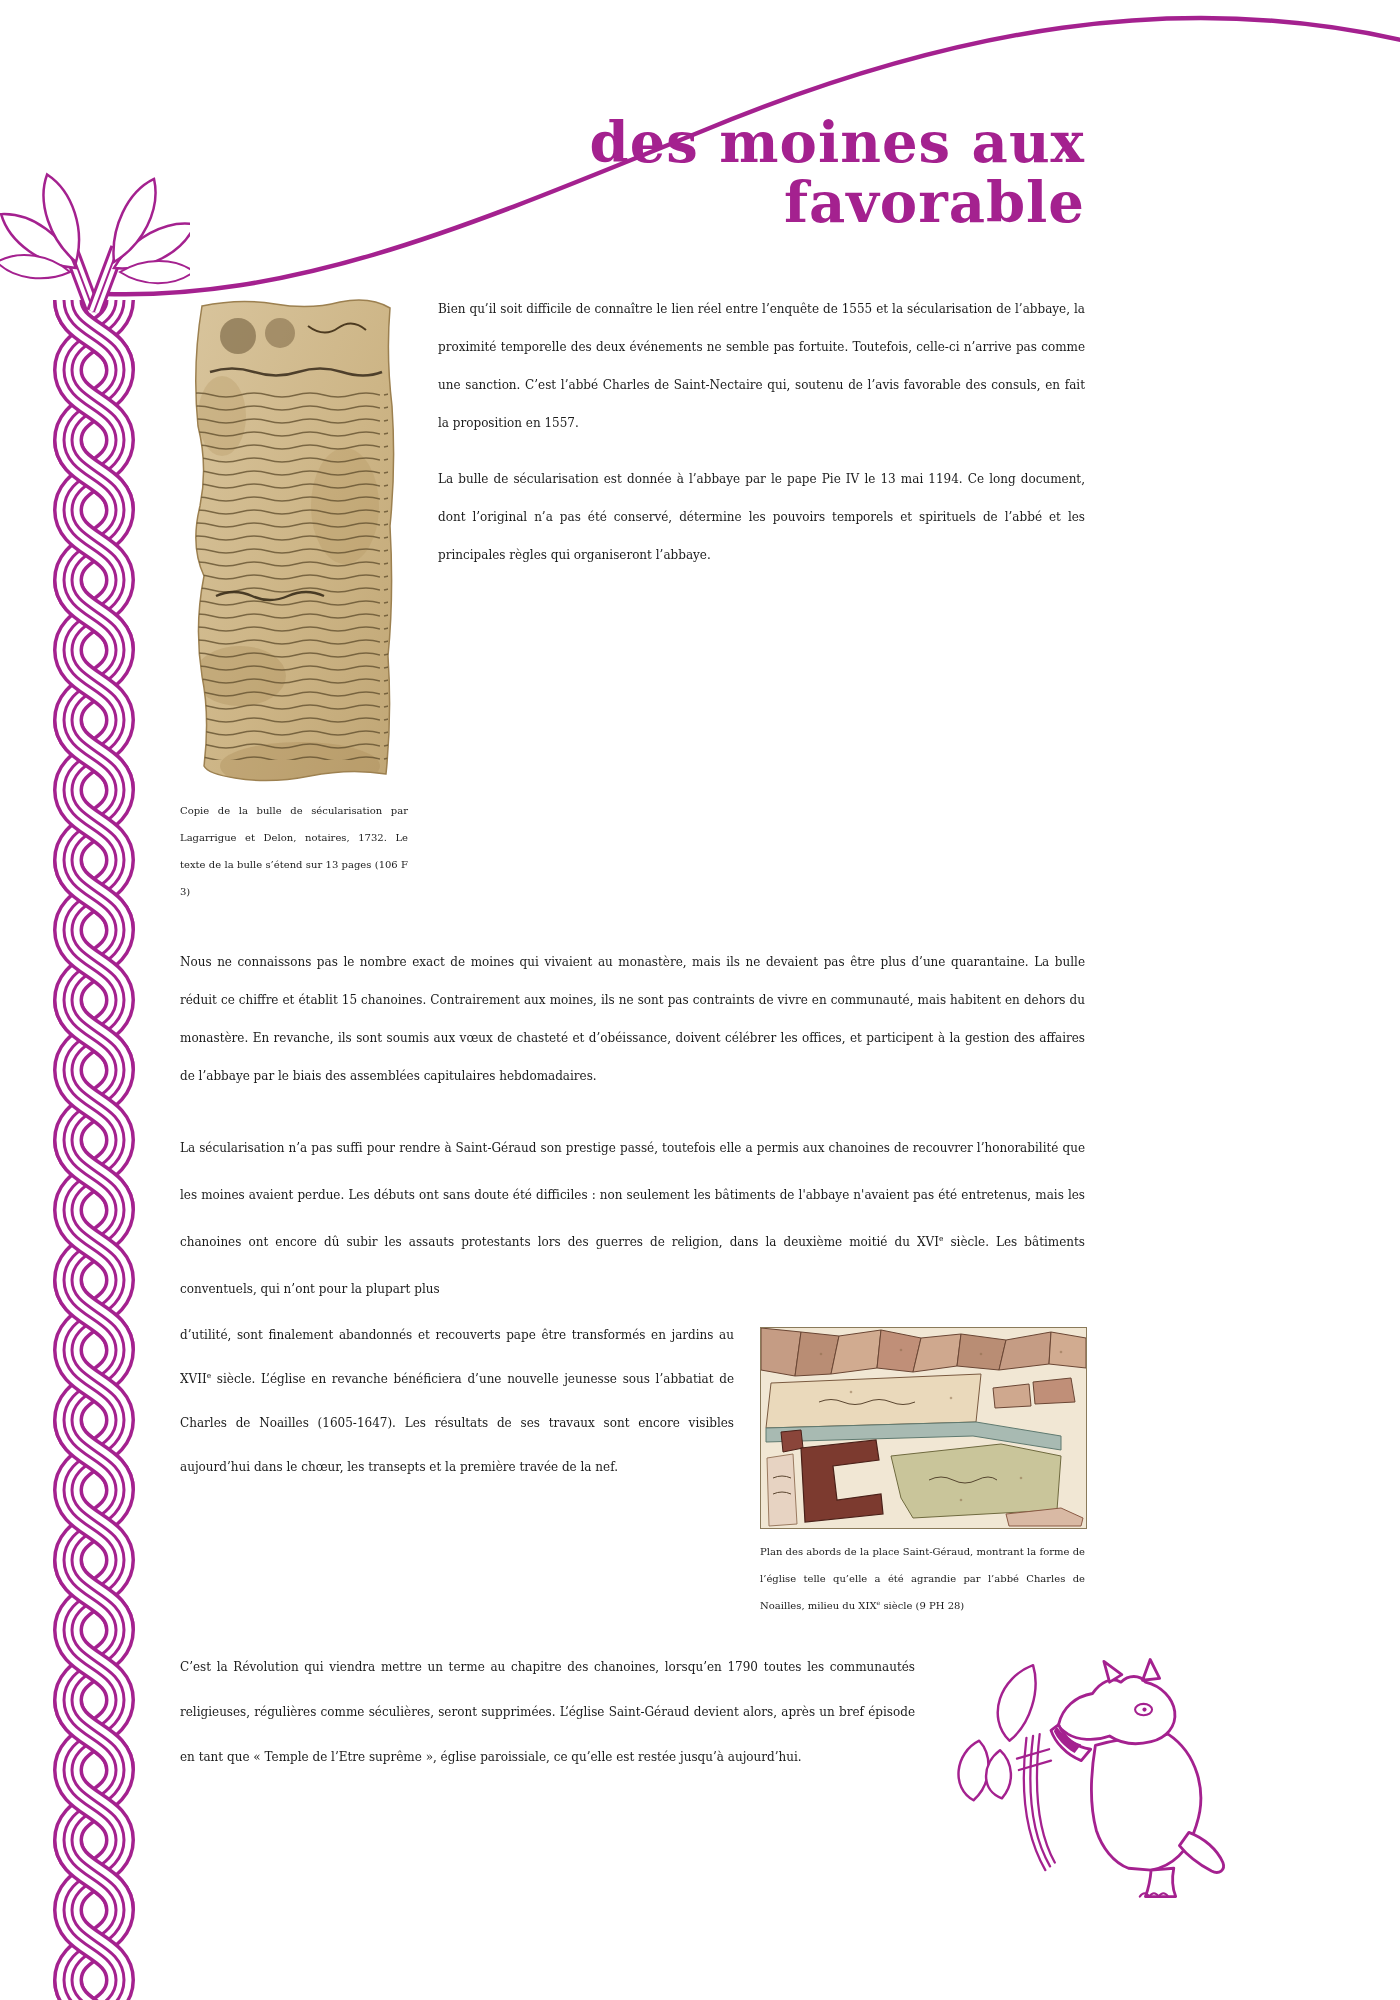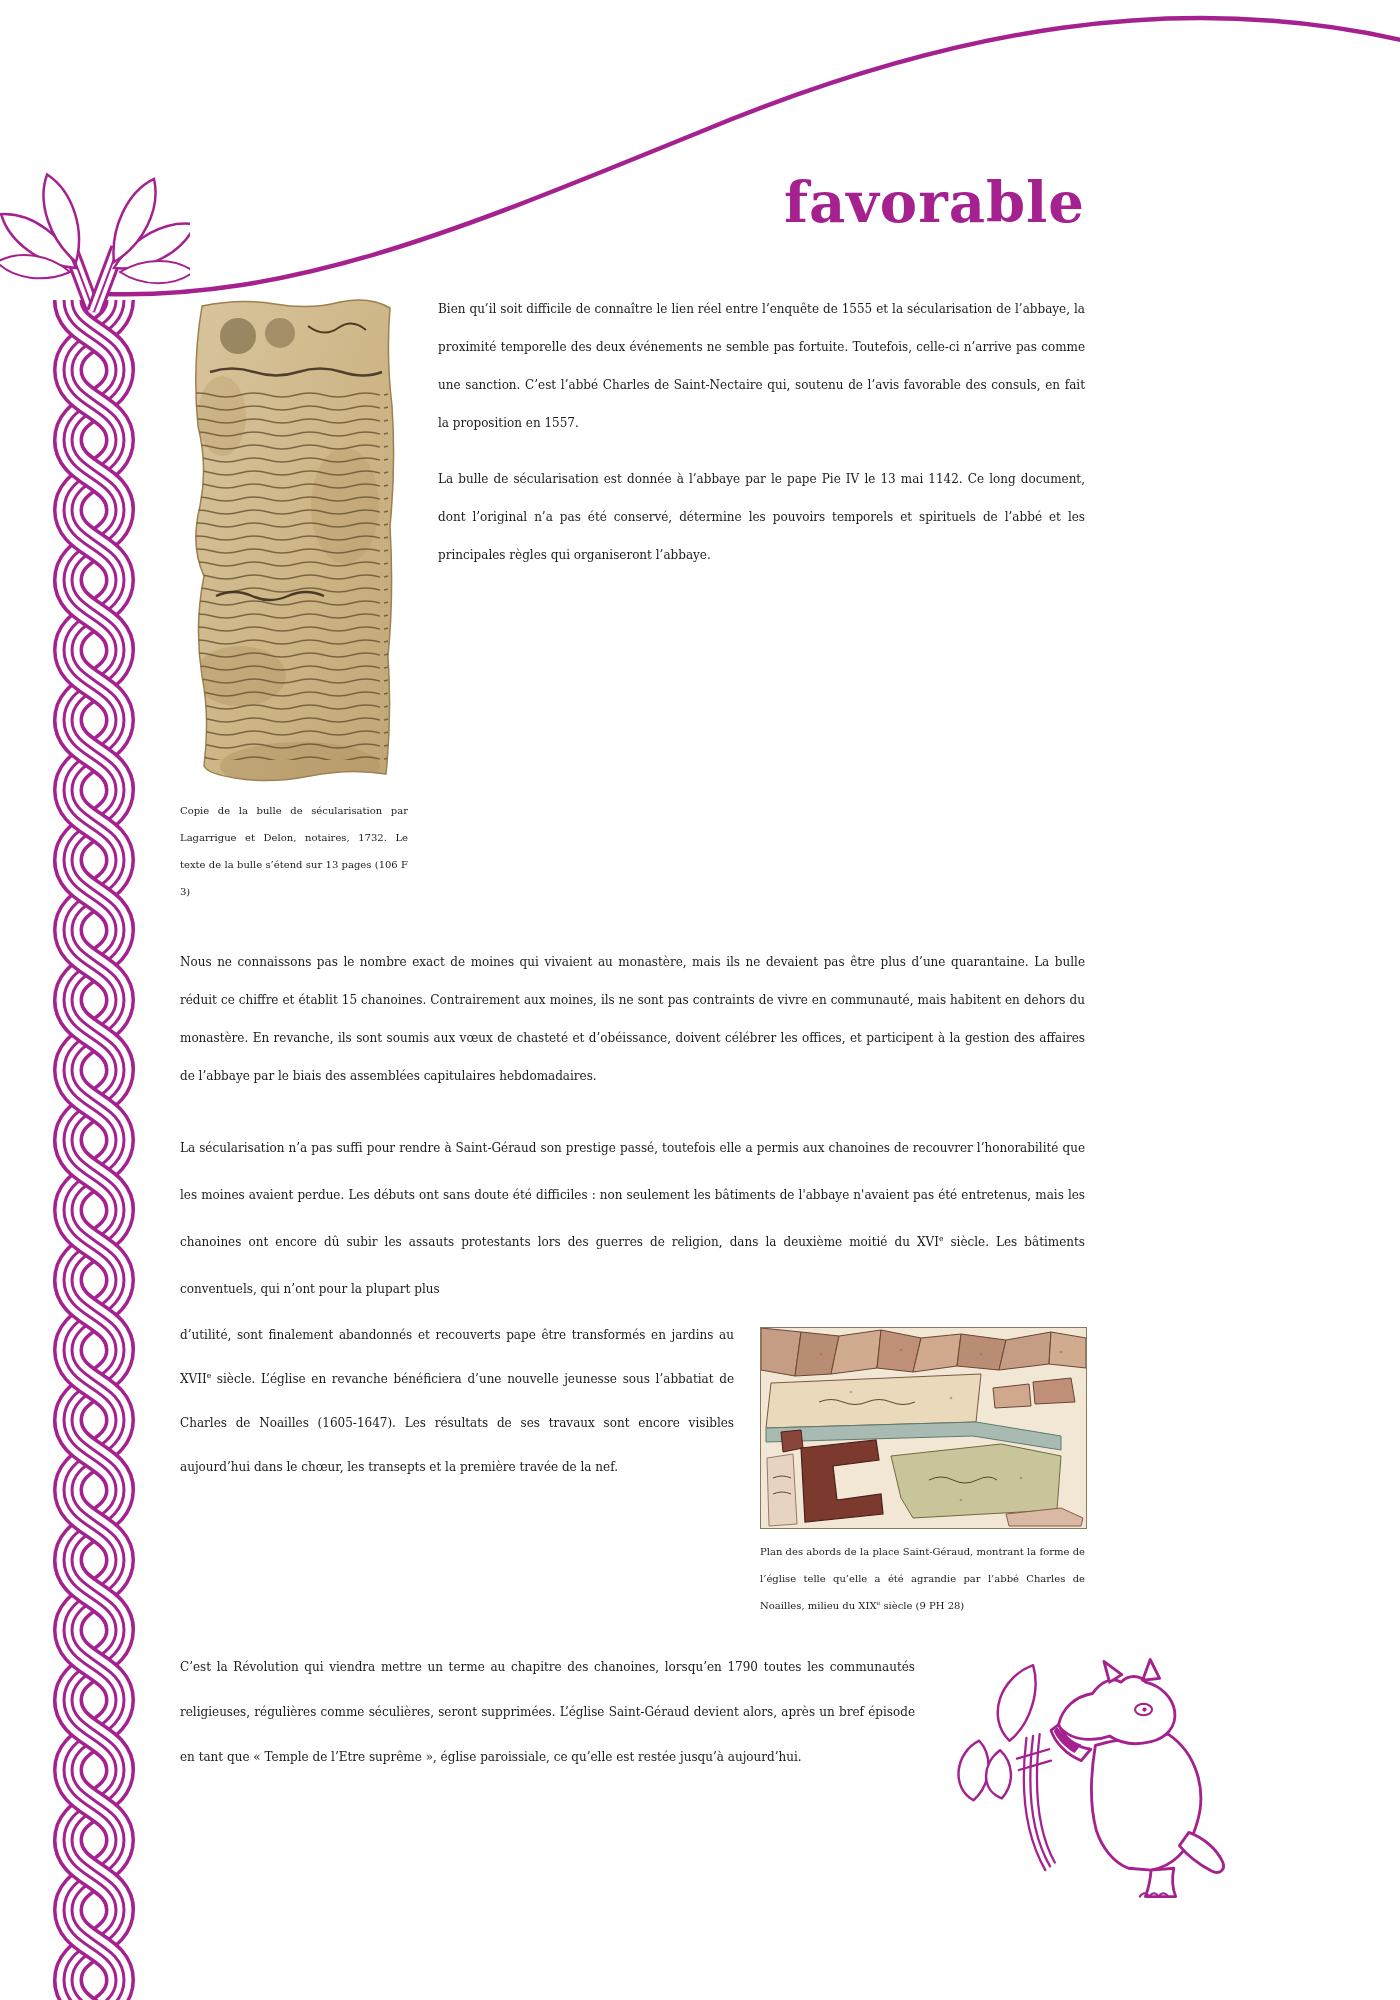--- a/index.html
+++ b/index.html
@@ -91,21 +91,21 @@
       <use href="#petal" transform="translate(70,272) rotate(-86) scale(0.8)"></use>
       <use href="#petal" transform="translate(114,268) rotate(58)"></use>
       <use href="#petal" transform="translate(114,262) rotate(22)"></use>
       <use href="#petal" transform="translate(120,272) rotate(86) scale(0.8)"></use>
     </g>
     <rect x="42" y="300" width="104" height="1700" fill="url(#braidp)"></rect>
   </svg>
 
   <div class="content">
 
-    <h1 class="title"><br>
+    <h1 class="title"><span>des moines aux</span><br>
       <span>favorable</span></h1>
 
     <section class="intro">
       <figure class="doc-figure" style="margin-left:0">
 
         <svg width="228" height="492" viewBox="0 0 228 492">
           <defs>
             <linearGradient id="parch" x1="0" y1="0" x2="1" y2="1">
               <stop offset="0" stop-color="#d8c49c"></stop>
               <stop offset="0.55" stop-color="#cdb586"></stop>
@@ -128,21 +128,21 @@
             <circle cx="58" cy="40" r="18" fill="#6a5536" opacity="0.55"></circle>
             <circle cx="100" cy="37" r="15" fill="#6a5536" opacity="0.45"></circle>
             <path d="M128 30 q 16 12 30 2 q 14 -10 28 2" fill="none" stroke="#4c3a20" stroke-width="2"></path>
             <path d="M30 76 q 22 -7 44 0 t 44 0 t 44 0 t 40 0" fill="none" stroke="#3f3220" stroke-width="2.6" opacity="0.9"></path>
             <path d="M36 300 q 18 -8 36 0 t 36 0 t 36 0" fill="none" stroke="#3a2d1a" stroke-width="2.4" opacity="0.9"></path>
           </g>
         </svg>
         <figcaption class="figcap">Copie de la bulle de sécularisation par Lagarrigue et Delon, notaires, 1732. Le texte de la bulle s’étend sur 13 pages (106 F 3)</figcaption>
       </figure>
       <p>Bien qu’il soit difficile de connaître le lien réel entre l’enquête de 1555 et la sécularisation de l’abbaye, la proximité temporelle des deux événements ne semble pas fortuite. Toutefois, celle-ci n’arrive pas comme une sanction. C’est l’abbé Charles de Saint-Nectaire qui, soutenu de l’avis favorable des consuls, en fait la proposition en 1557.</p>
-      <p>La bulle de sécularisation est donnée à l’abbaye par le pape Pie IV le 13 mai 1142. Ce long document, dont l’original n’a pas été conservé, détermine les pouvoirs temporels et spirituels de l’abbé et les principales règles qui organiseront l’abbaye.</p>
+      <p>La bulle de sécularisation est donnée à l’abbaye par le pape Pie IV le 13 mai 1194. Ce long document, dont l’original n’a pas été conservé, détermine les pouvoirs temporels et spirituels de l’abbé et les principales règles qui organiseront l’abbaye.</p>
     </section>
 
     <p class="para3">Nous ne connaissons pas le nombre exact de moines qui vivaient au monastère, mais ils ne devaient pas être plus d’une quarantaine. La bulle réduit ce chiffre et établit 15 chanoines. Contrairement aux moines, ils ne sont pas contraints de vivre en communauté, mais habitent en dehors du monastère. En revanche, ils sont soumis aux vœux de chasteté et d’obéissance, doivent célébrer les offices, et participent à la gestion des affaires de l’abbaye par le biais des assemblées capitulaires hebdomadaires.</p>
 
     <p class="para4a"><span>La sécularisation n’a pas suffi pour rendre à Saint-Géraud son prestige passé, toutefois elle a permis aux chanoines de recouvrer l’honorabilité que les moines avaient perdue. Les débuts ont sans doute été difficiles : non seulement les bâtiments de l'abbaye n'avaient pas été entretenus, mais les chanoines ont encore dû subir les assauts protestants lors des guerres de religion, dans la deuxième moitié du XVI</span><sup>e</sup><span> siècle. Les bâtiments conventuels, qui n’ont pour la plupart plus</span></p>
 
     <div class="wrap-map">
       <figure class="map-figure">
 
         <svg width="325" height="200" viewBox="0 0 325 200">

